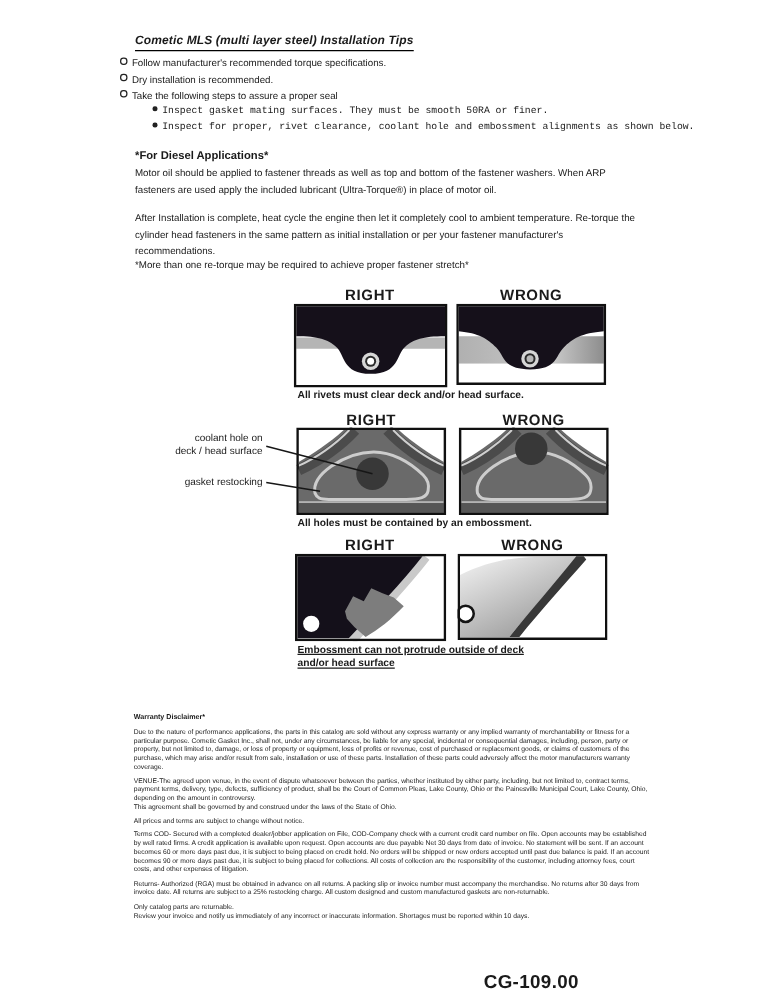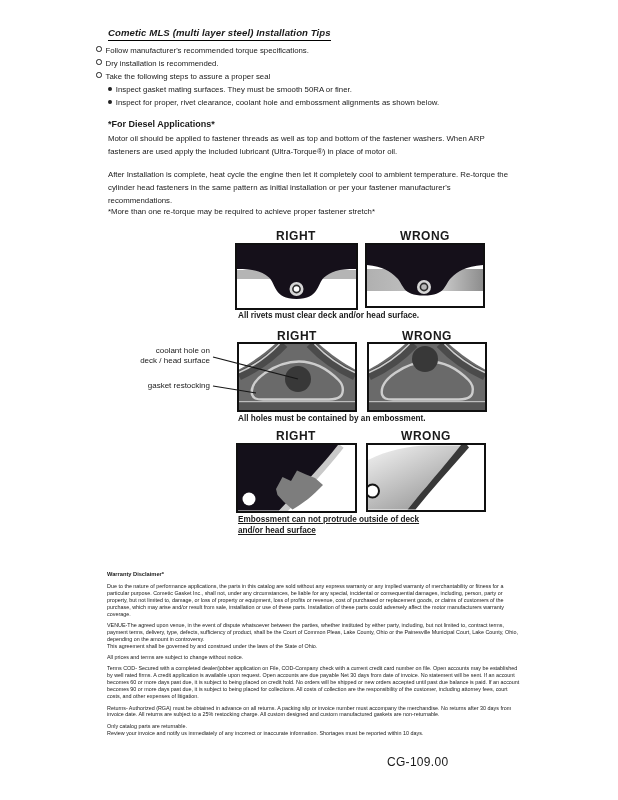--- a/index.html
+++ b/index.html
@@ -5,21 +5,21 @@
   html,body{margin:0;padding:0;background:#e8e8e8;}
   .page{position:relative;width:618px;height:800px;background:#ffffff;margin:0 auto;
         font-family:"Liberation Sans",sans-serif;color:#1a1a1a;overflow:hidden;}
   .abs{position:absolute;}
 
   .title{left:108px;top:27px;margin:0;font-size:9.6px;font-weight:bold;
          border-bottom:1.5px solid #000;padding-bottom:1.5px;letter-spacing:.1px;font-style:italic;}
 
   .bullets{left:96px;top:44px;width:424px;font-size:7.8px;line-height:13px;}
   .b{white-space:nowrap;}
-  .l2{margin-left:12px;}
+  .l2{margin-left:26px;font-family:Liberation Mono, monospace;}
   .ob{display:inline-block;width:3.5px;height:3.5px;border:1px solid #222;border-radius:50%;
       margin-right:4px;vertical-align:1.5px;}
   .fb{display:inline-block;width:3.8px;height:3.8px;background:#222;border-radius:50%;
       margin-right:4px;vertical-align:1.5px;}
 
   .diesel-h{left:108px;top:119px;font-size:9px;font-weight:bold;}
   .para{left:108px;width:406px;font-size:7.8px;line-height:13px;}
   .p1{top:132px;} .p2{top:168px;} .p3{top:205px;}
 
   .dlabel{width:100px;text-align:center;font-size:12px;font-weight:700;letter-spacing:.5px;}
@@ -30,21 +30,21 @@
 
   .d1r{left:235px;top:243px;} .d1w{left:365px;top:243px;}
   .d2r{left:237px;top:342px;} .d2w{left:367px;top:342px;}
   .d3r{left:236px;top:443px;} .d3w{left:366px;top:443px;}
   svg{display:block;}
 
   .warranty{left:107px;top:571px;width:414px;font-size:5.4px;line-height:6.9px;}
   .wh{font-size:5.7px;font-weight:bold;margin:0 0 5px 0;}
   .wp{margin:0 0 4.5px 0;white-space:pre-line;}
 
-  .pagenum{left:387px;top:755px;font-size:12px;letter-spacing:.3px;}
+  .pagenum{left:387px;top:777px;font-size:15px;letter-spacing:.3px;font-weight:bold;}
 </style>
 </head>
 <body>
 
 <div class="page">
 
   <h1 class="abs title">Cometic MLS (multi layer steel) Installation Tips</h1>
 
   <div class="abs bullets">
     <div class="b l1"><span class="ob"></span><span>Follow manufacturer's recommended torque specifications.</span></div>

